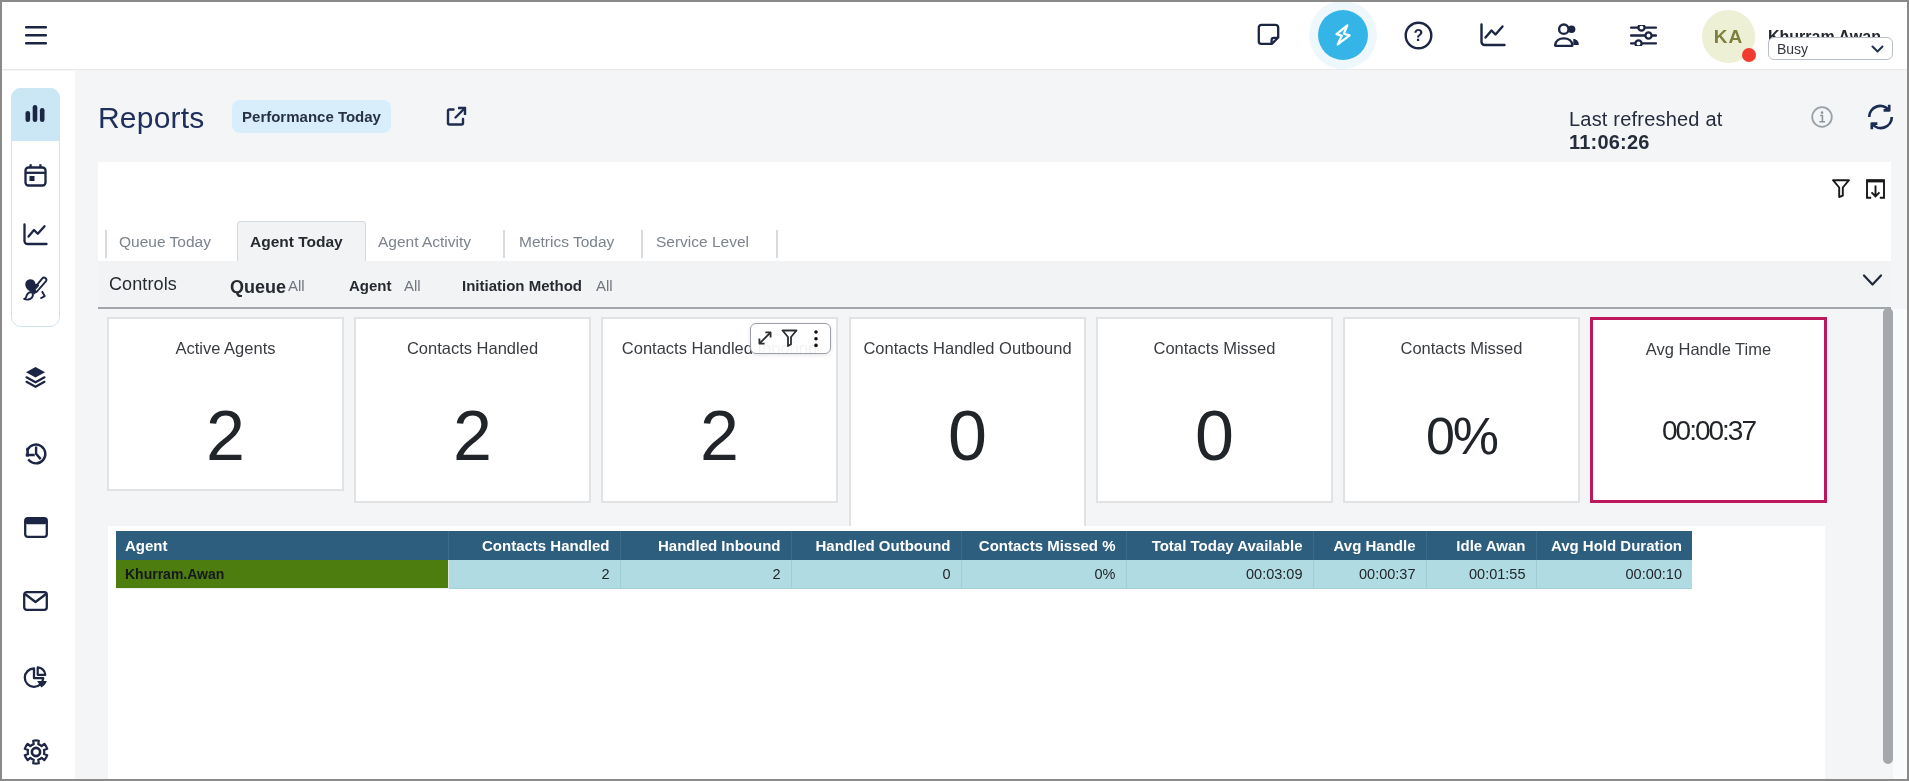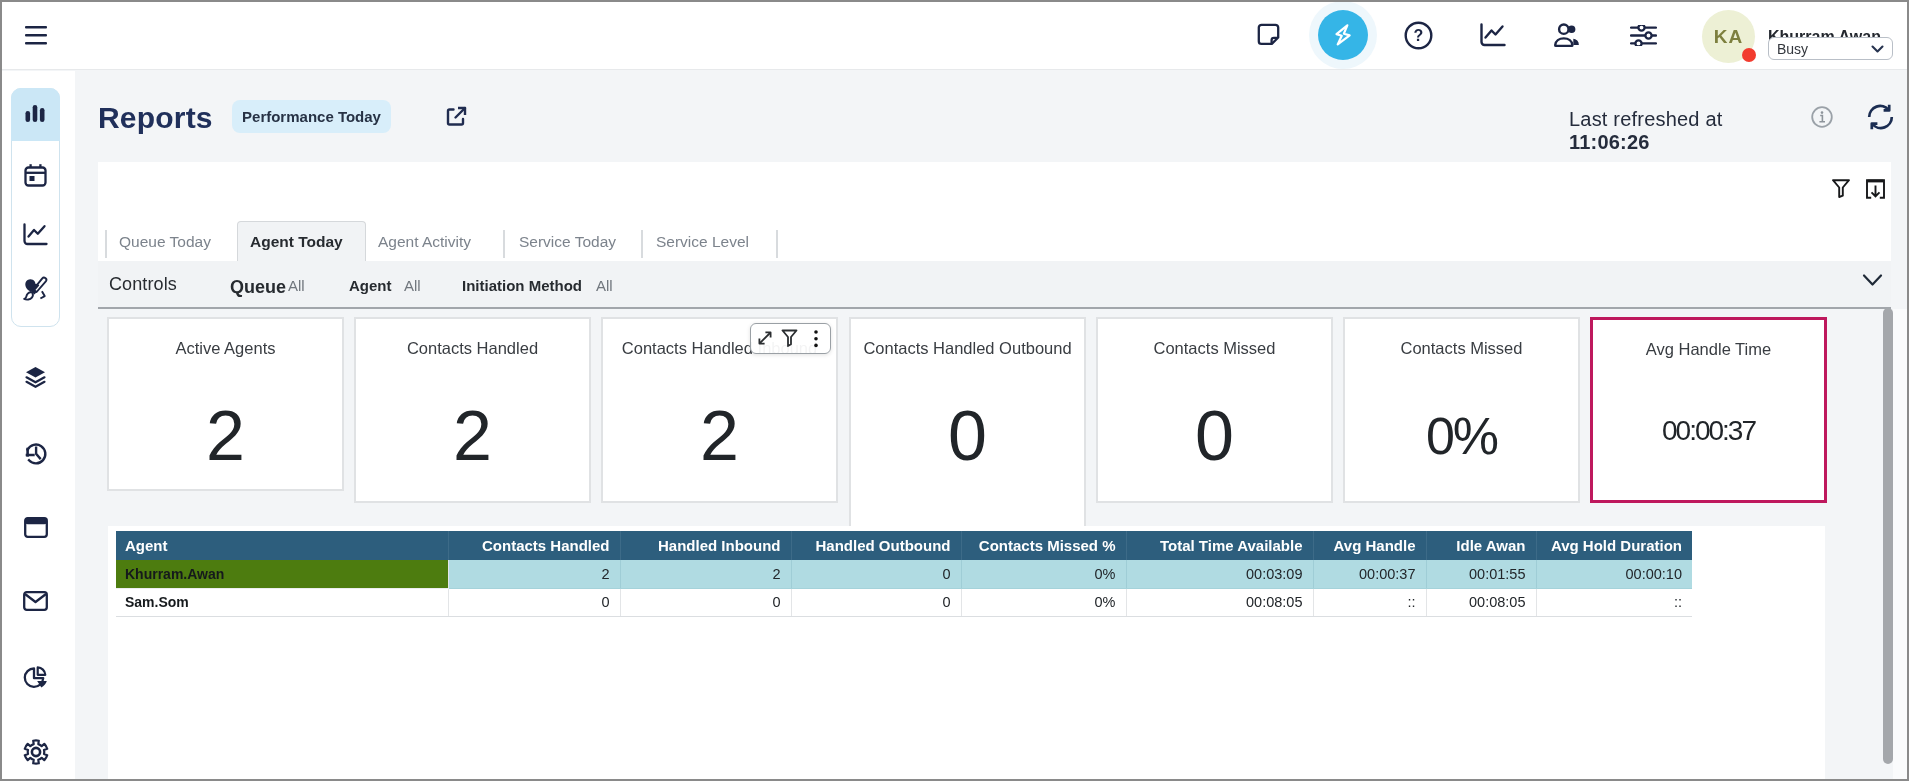--- a/index.html
+++ b/index.html
@@ -132,21 +132,21 @@
   <path d="M11 4.5 A9.2 9.2 0 1 0 20.2 14.2 L11 14.2 Z" fill="none" stroke="#1c2544" stroke-width="2.3" stroke-linejoin="round"></path>
   <path d="M14.7 10.8 V3.4 A7.9 7.9 0 0 1 22.3 10.8 Z" fill="none" stroke="#1c2544" stroke-width="2.2" stroke-linejoin="round"></path>
   <path d="M14.2 17 h9.6 c-.8 2.9-2.9 5.3-5.5 6.4 z" fill="#1c2544"></path>
 </svg>
 
 <svg class="abs" style="left:23px;top:739px;" width="26" height="26" viewBox="0 0 26 26">
   <path d="M10.7 5.1 L10.2 1.7 A11.6 11.6 0 0 1 15.8 1.7 L15.3 5.1 A8.2 8.2 0 0 1 18.7 7.1 L21.3 4.9 A11.6 11.6 0 0 1 24.2 9.8 L21.0 11.0 A8.2 8.2 0 0 1 21.0 15.0 L24.2 16.2 A11.6 11.6 0 0 1 21.3 21.1 L18.7 18.9 A8.2 8.2 0 0 1 15.3 20.9 L15.8 24.3 A11.6 11.6 0 0 1 10.2 24.3 L10.7 20.9 A8.2 8.2 0 0 1 7.3 18.9 L4.7 21.1 A11.6 11.6 0 0 1 1.8 16.2 L5.0 15.0 A8.2 8.2 0 0 1 5.0 11.0 L1.8 9.8 A11.6 11.6 0 0 1 4.7 4.9 L7.3 7.1 A8.2 8.2 0 0 1 10.7 5.1 Z" fill="none" stroke="#1c2544" stroke-width="2.2" stroke-linejoin="round"></path>
   <circle cx="13" cy="13" r="4.1" fill="none" stroke="#1c2544" stroke-width="2.6"></circle>
 </svg>
 
-<div class="abs" style="left:98px;top:101px;font-size:30px;font-weight:bold;color:#20305b;letter-spacing:.2px;">Reports</div>
+<div class="abs" style="left:98px;top:101px;font-size:30px;font-weight:normal;color:#20305b;letter-spacing:.2px;">Reports</div>
 <div class="abs" style="left:232px;top:100px;width:159px;height:33px;background:#d8eefa;border-radius:8px;text-align:center;line-height:33px;font-size:15px;font-weight:bold;color:#273245;">Performance Today</div>
 <svg class="abs" style="left:445px;top:105px;" width="23" height="23" viewBox="0 0 23 23">
   <path d="M8.5 4.5 H4.5 a1.5 1.5 0 0 0-1.5 1.5 v12 a1.5 1.5 0 0 0 1.5 1.5 h12 a1.5 1.5 0 0 0 1.5-1.5 v-4" fill="none" stroke="#202c50" stroke-width="2.4" stroke-linecap="round"></path>
   <path d="M13 3 h7 v7" fill="none" stroke="#202c50" stroke-width="2.4" stroke-linejoin="round"></path>
   <path d="M20 3 L10.5 12.5" fill="none" stroke="#202c50" stroke-width="2.4" stroke-linecap="round"></path>
 </svg>
 
 <div class="abs" style="left:1569px;top:108px;width:230px;font-size:20px;color:#252c3c;letter-spacing:.2px;">Last refreshed at <b>11:06:26</b></div>
 <svg class="abs" style="left:1811px;top:106px;" width="22" height="22" viewBox="0 0 22 22">
   <circle cx="11" cy="11" r="9.8" fill="none" stroke="#9aa1a8" stroke-width="1.8"></circle>
@@ -172,21 +172,21 @@
 </svg>
 
 <div class="abs" style="left:237px;top:221px;width:129px;height:41px;background:#f1f3f5;border:1.5px solid #d5d8db;border-bottom:none;border-radius:4px 4px 0 0;"></div>
 <div class="abs" style="left:105px;top:230px;width:1.5px;height:28px;background:#d8dbde;"></div>
 <div class="abs" style="left:503px;top:230px;width:1.5px;height:28px;background:#d8dbde;"></div>
 <div class="abs" style="left:641px;top:230px;width:1.5px;height:28px;background:#d8dbde;"></div>
 <div class="abs" style="left:776px;top:230px;width:1.5px;height:28px;background:#d8dbde;"></div>
 <div class="abs" style="left:119px;top:233px;font-size:15.5px;color:#7c838c;">Queue Today</div>
 <div class="abs" style="left:250px;top:233px;font-size:15.5px;font-weight:bold;color:#272b30;">Agent Today</div>
 <div class="abs" style="left:378px;top:233px;font-size:15.5px;color:#7c838c;">Agent Activity</div>
-<div class="abs" style="left:519px;top:233px;font-size:15.5px;color:#7c838c;">Service Today</div>
+<div class="abs" style="left:519px;top:233px;font-size:15.5px;color:#7c838c;">Metrics Today</div>
 <div class="abs" style="left:656px;top:233px;font-size:15.5px;color:#7c838c;">Service Level</div>
 
 <div class="abs" style="left:98px;top:261px;width:1793px;height:48px;background:#f1f3f5;border-bottom:2px solid #a2a6ab;"></div>
 <div class="abs" style="left:109px;top:274px;font-size:18px;color:#272b30;letter-spacing:.1px;">Controls</div>
 <div class="abs" style="left:230px;top:277px;font-size:18px;font-weight:bold;color:#272b30;">Queue</div>
 <div class="abs" style="left:288px;top:277px;font-size:15px;color:#70767d;">All</div>
 <div class="abs" style="left:349px;top:277px;font-size:15px;font-weight:bold;color:#272b30;">Agent</div>
 <div class="abs" style="left:404px;top:277px;font-size:15px;color:#70767d;">All</div>
 <div class="abs" style="left:462px;top:277px;font-size:15px;font-weight:bold;color:#272b30;">Initiation Method</div>
 <div class="abs" style="left:596px;top:277px;font-size:15px;color:#70767d;">All</div>
@@ -240,47 +240,36 @@
         <col style="width:110px">
         <col style="width:156px">
   </colgroup>
   <tbody>
         <tr style="background:#2d5e7d;height:29px;">
     <th style="text-align:left;padding-left:9px;font-size:15px;color:#fff;border-right:1px solid #3d6b88;">Agent</th>
     <th class="h">Contacts Handled</th>
     <th class="h">Handled Inbound</th>
     <th class="h">Handled Outbound</th>
     <th class="h">Contacts Missed %</th>
-    <th class="h">Total Time Available</th>
+    <th class="h">Total Today Available</th>
     <th class="h">Avg Handle</th>
     <th class="h">Idle Awan</th>
     <th class="h" style="border-right:none;">Avg Hold Duration</th>
   </tr>
   <tr style="height:28px;background:#4d7c0f;">
     <td class="an">Khurram.Awan</td>
     <td class="tv">2</td>
           <td class="tv">2</td>
           <td class="tv">0</td>
           <td class="tv">0%</td>
     <td class="tv">00:03:09</td>
           <td class="tv">00:00:37</td>
           <td class="tv">00:01:55</td>
           <td class="tv" style="border-right:none;">00:00:10</td>
   </tr>
-  <tr style="height:28px;background:#fff;">
-    <td class="an" style="border-bottom:1px solid #dbdee1;">Sam.Som</td>
-    <td class="wv">0</td>
-          <td class="wv">0</td>
-          <td class="wv">0</td>
-          <td class="wv">0%</td>
-    <td class="wv">00:08:05</td>
-          <td class="wv">::</td>
-          <td class="wv">00:08:05</td>
-          <td class="wv" style="border-right:none;">::</td>
-  </tr>
 </tbody>
     </table>
 </div>
 <style>
   .h { text-align:right;padding-right:10px;font-size:15px;color:#fff;border-right:1px solid #3d6b88; }
   .an { font-size:14px;font-weight:bold;color:#15191c;padding-left:9px;border-right:1px solid #e3e5e7;border-bottom:1px solid #eceeef; }
   .tv { background:#b0dbe2;text-align:right;padding-right:10px;font-size:14.5px;color:#22262a;border-right:1px solid #9fcdd6;border-bottom:1px solid #a5d2da; }
   .wv { text-align:right;padding-right:10px;font-size:14.5px;color:#22262a;border-right:1px solid #e3e5e7;border-bottom:1px solid #dbdee1; }
 </style>
 

